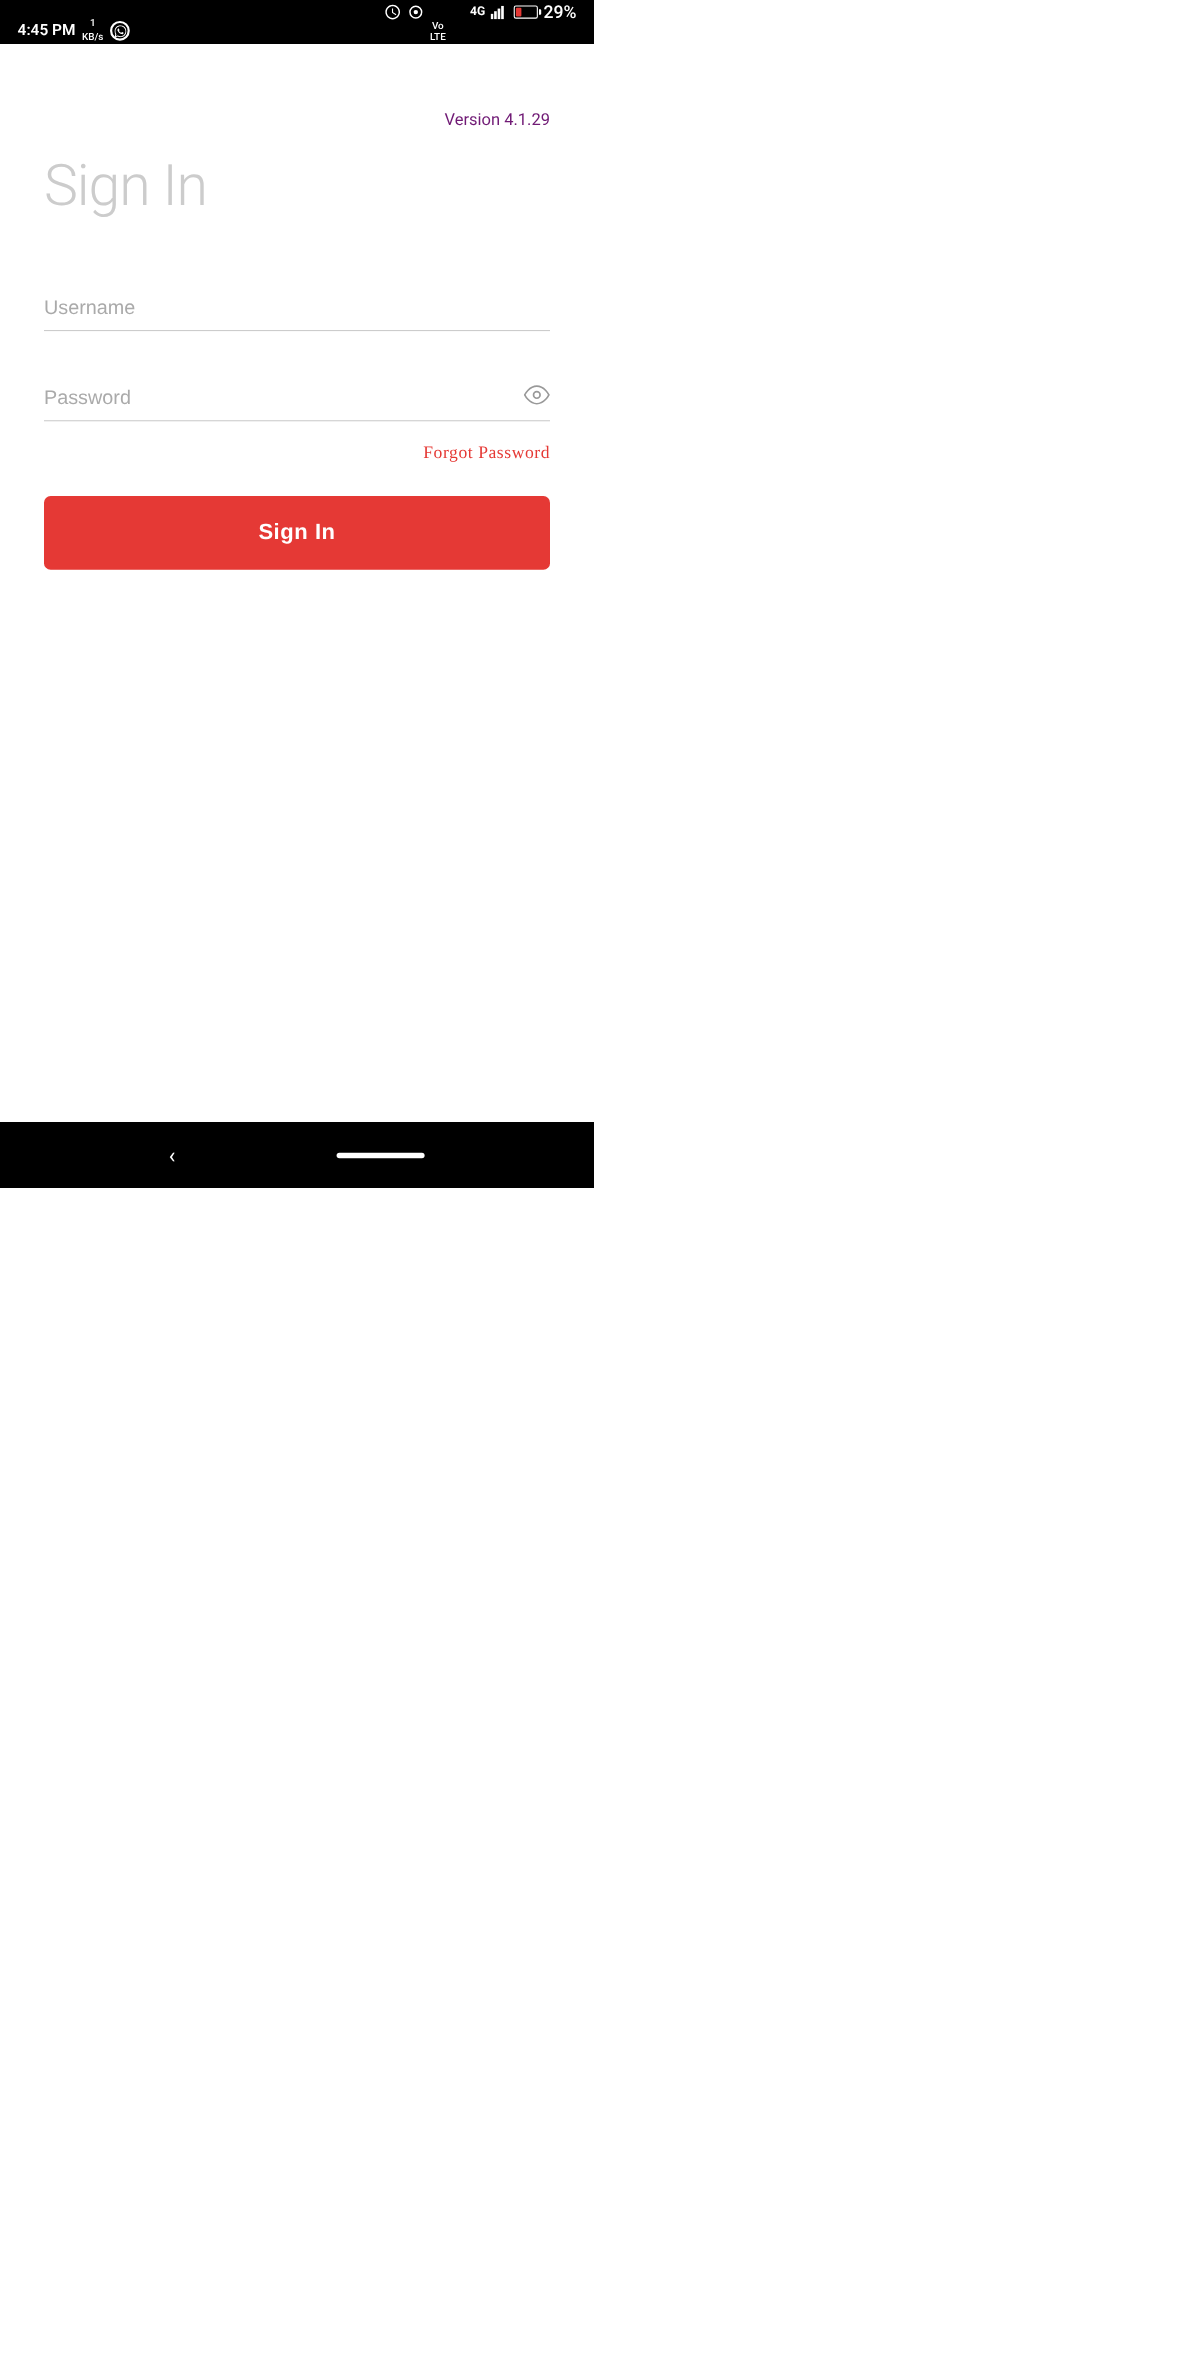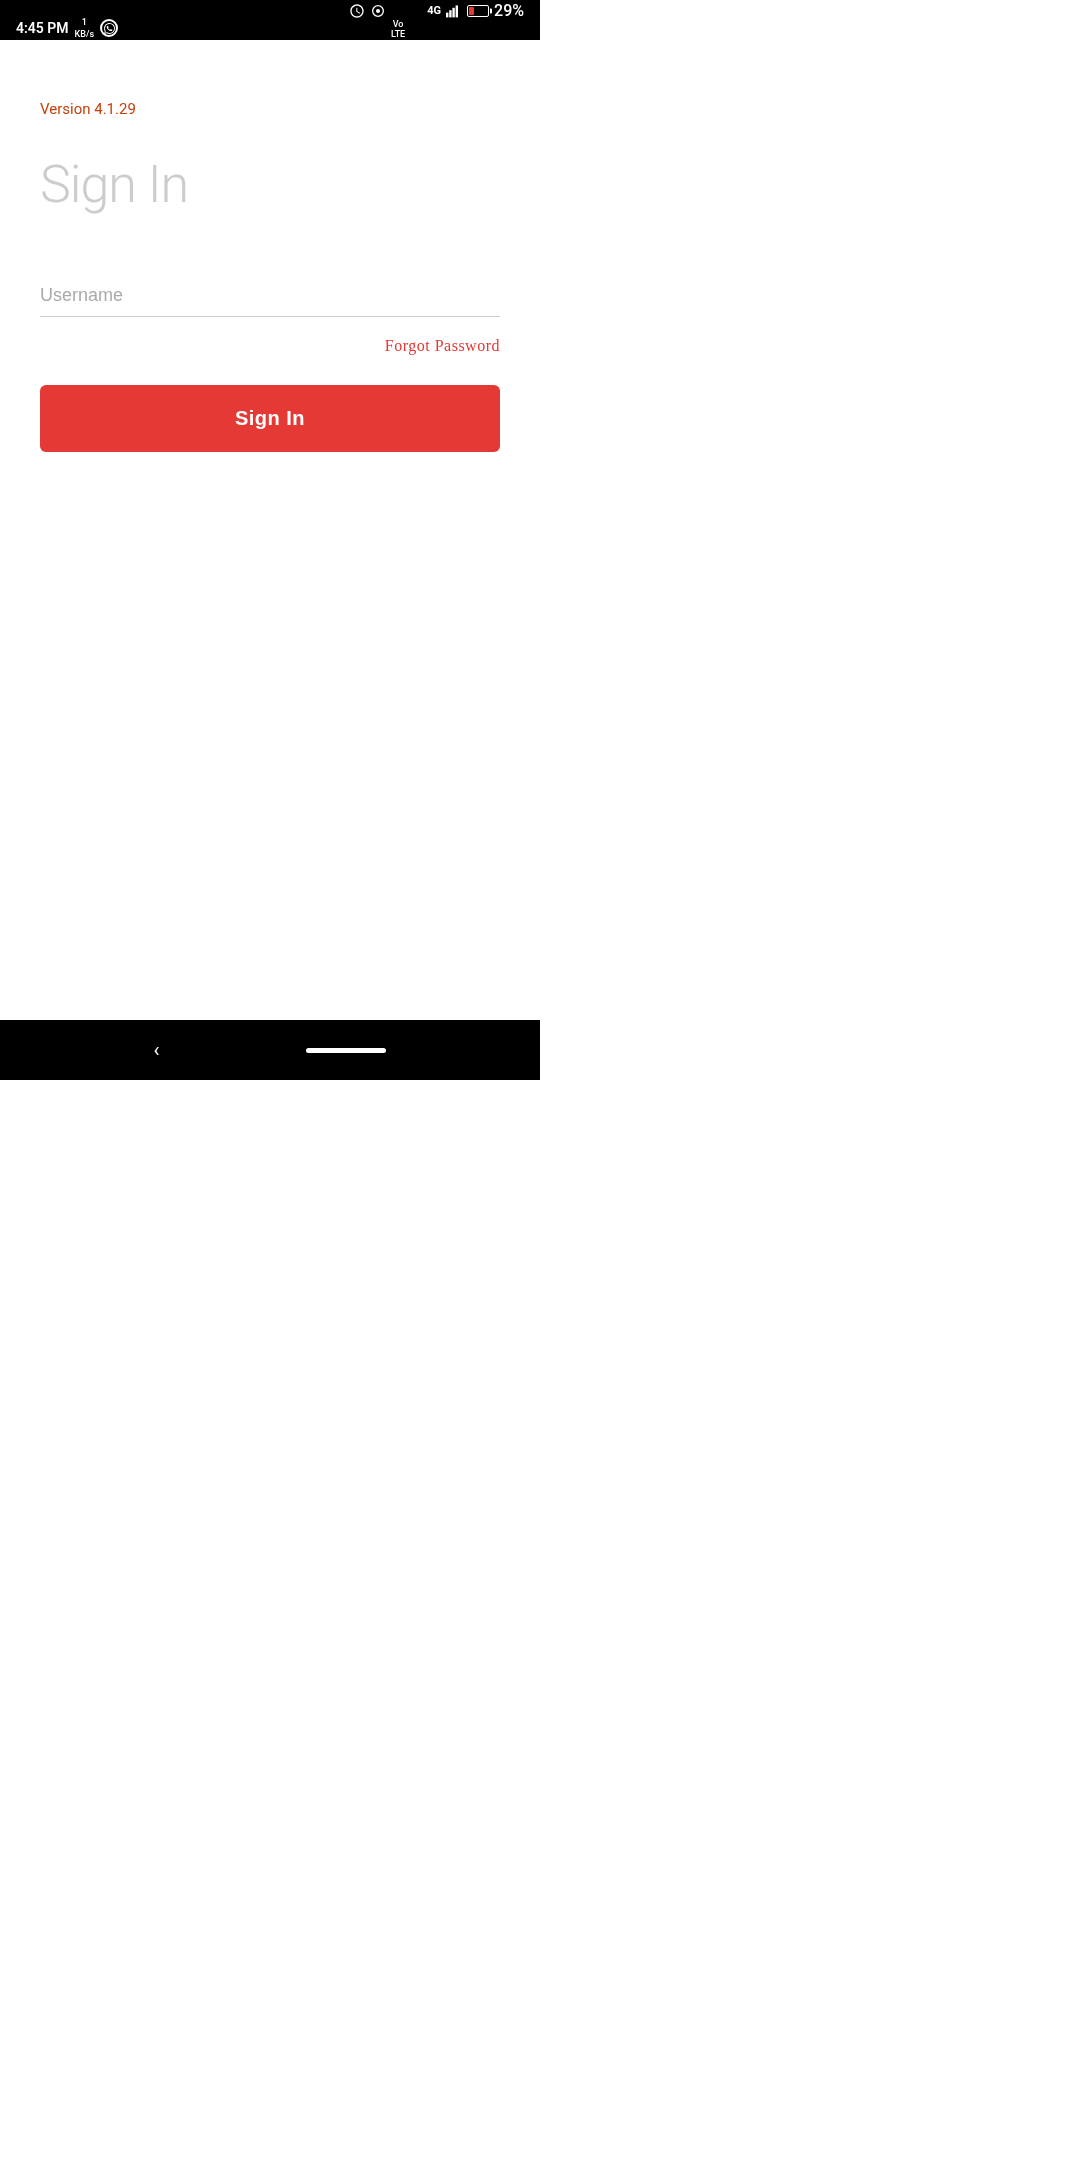--- a/index.html
+++ b/index.html
@@ -101,23 +101,24 @@
 
     
     .main-content {
       flex: 1;
       padding: 60px 40px 40px 40px;
       display: flex;
       flex-direction: column;
     }
 
     .version-text {
-      color: #c2410c;
+      color: #701a75;
       font-size: 15px;
-      margin-bottom: 36px;
+      margin-bottom: 20px;
+      text-align: right;
     }
 
     .sign-in-title {
       color: #cccccc;
       font-size: 52px;
       font-weight: 300;
       margin-bottom: 60px;
       letter-spacing: -1px;
     }
 
@@ -278,20 +279,29 @@
 <div class="main-content">
 
   <span class="version-text">Version 4.1.29</span>
 
   <h1 class="sign-in-title">Sign In</h1>
 
   <div class="form-field">
     <input class="form-input" type="text" placeholder="Username" style="">
   </div>
 
+  <div class="form-field password-field">
+    <input class="form-input" type="password" style="padding-right: 40px;" placeholder="Password">
+    <span class="eye-icon">
+      <svg width="24" height="24" viewBox="0 0 24 24" fill="none" stroke="#999" stroke-width="1.5">
+        <path d="M1 12s4-8 11-8 11 8 11 8-4 8-11 8-11-8-11-8z"></path>
+        <circle cx="12" cy="12" r="3"></circle>
+      </svg>
+    </span>
+  </div>
 
   <div class="forgot-password-row">
     <a class="forgot-password-link" href="#">Forgot Password</a>
   </div>
 
   <button class="sign-in-button">Sign In</button>
 
 
 </div>
 

